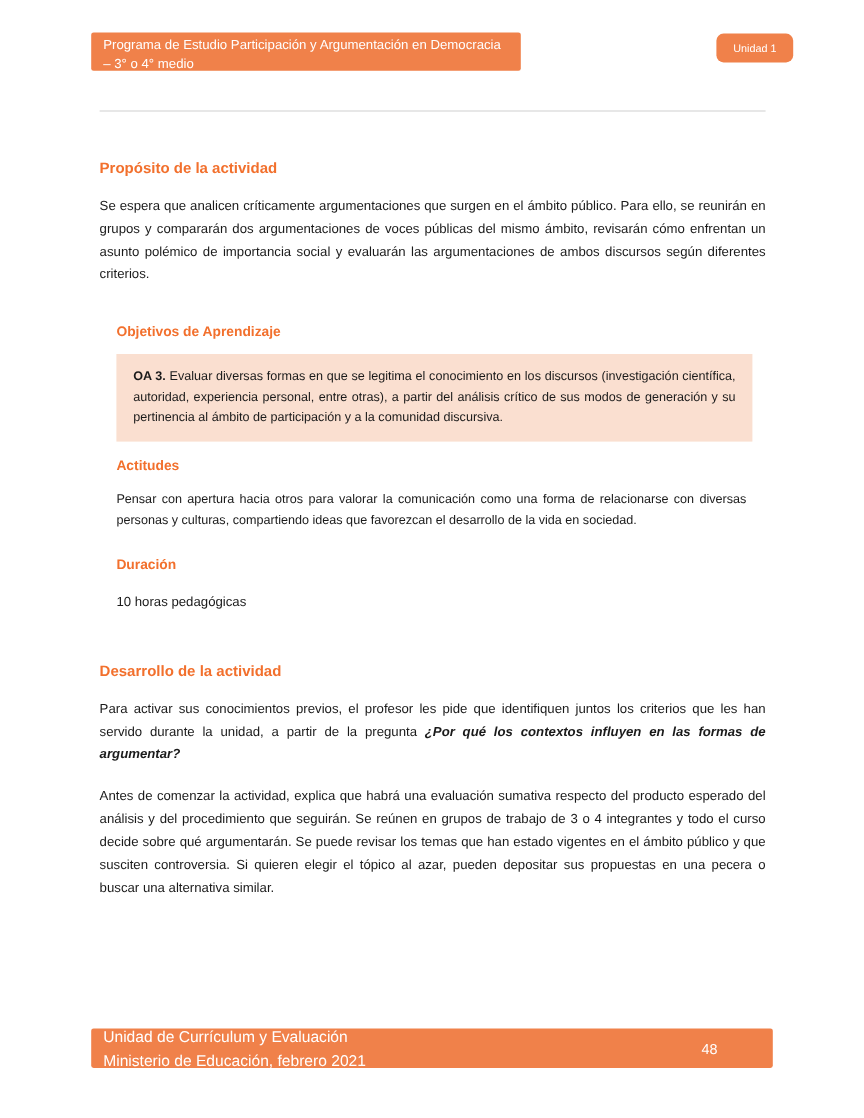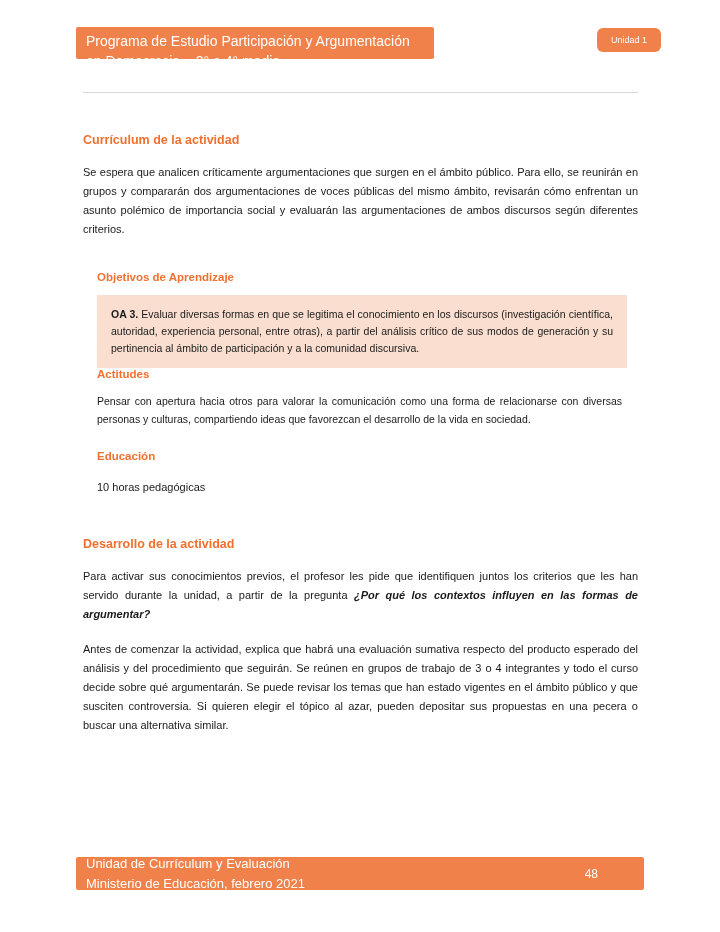--- a/index.html
+++ b/index.html
@@ -22,21 +22,21 @@
     overflow:hidden;
     margin:0 auto;
   }
   
   .header-bar{
     position:absolute;
     top:27px;left:76px;
     width:358px;height:32px;
     background:var(--accent);
     color:#ffffff;
-    font-size:14px;
+    font-size:11px;
     line-height:1.45;
     padding:4px 10px;
     border-radius:2px;
   }
   .unit-badge{
     position:absolute;
     top:28px;left:597px;
     width:64px;height:24px;
     background:var(--accent);
     color:#ffffff;
@@ -96,21 +96,21 @@
     text-align:justify;
   }
   .bold{font-weight:bold;}
   .bold-italic{font-weight:bold;font-style:italic;}
   .sub-body{
     font-size:10.5px;
     line-height:18px;
     margin-top:12px;
     width:525px;
   }
-  .gap-md{}
+  .gap-md{margin-top:15px;}
   .gap-lg{margin-top:22px;}
   
   .footer-bar{
     position:absolute;
     top:857px;left:76px;
     width:568px;height:33px;
     background:var(--accent);
     color:#ffffff;
     display:flex;
     align-items:center;
@@ -133,33 +133,33 @@
 
   <div class="header-bar">
     <div>Programa de Estudio Participación y Argumentación en Democracia – 3° o 4° medio</div>
   </div>
   <div class="unit-badge">Unidad 1</div>
 
   <div class="content">
 
     <hr class="title-rule">
 
-    <h2 class="section-heading">Currículum de la actividad</h2>
+    <h2 class="section-heading">Propósito de la actividad</h2>
     <p class="body justify">Se espera que analicen críticamente argumentaciones que surgen en el ámbito público. Para ello, se reunirán en grupos y compararán dos argumentaciones de voces públicas del mismo ámbito, revisarán cómo enfrentan un asunto polémico de importancia social y evaluarán las argumentaciones de ambos discursos según diferentes criterios.</p>
 
     <div class="indent">
       <h3 class="sub-heading">Objetivos de Aprendizaje</h3>
       <div class="oa-box">
         <p><span class="bold">OA 3.</span><span> Evaluar diversas formas en que se legitima el conocimiento en los discursos (investigación científica, autoridad, experiencia personal, entre otras), a partir del análisis crítico de sus modos de generación y su pertinencia al ámbito de participación y a la comunidad discursiva.</span></p>
       </div>
 
       <h3 class="sub-heading gap-md">Actitudes</h3>
       <p class="sub-body justify">Pensar con apertura hacia otros para valorar la comunicación como una forma de relacionarse con diversas personas y culturas, compartiendo ideas que favorezcan el desarrollo de la vida en sociedad.</p>
 
-      <h3 class="sub-heading gap-lg">Educación</h3>
+      <h3 class="sub-heading gap-lg">Duración</h3>
       <p class="body">10 horas pedagógicas</p>
     </div>
 
     <h2 class="section-heading">Desarrollo de la actividad</h2>
     <p class="body justify"><span>Para activar sus conocimientos previos, el profesor les pide que identifiquen juntos los criterios que les han servido durante la unidad, a partir de la pregunta </span><span class="bold-italic">¿Por qué los contextos influyen en las formas de argumentar?</span></p>
     <p class="body justify">Antes de comenzar la actividad, explica que habrá una evaluación sumativa respecto del producto esperado del análisis y del procedimiento que seguirán. Se reúnen en grupos de trabajo de 3 o 4 integrantes y todo el curso decide sobre qué argumentarán. Se puede revisar los temas que han estado vigentes en el ámbito público y que susciten controversia. Si quieren elegir el tópico al azar, pueden depositar sus propuestas en una pecera o buscar una alternativa similar.</p>
 
   </div>
 
   <div class="footer-bar">

